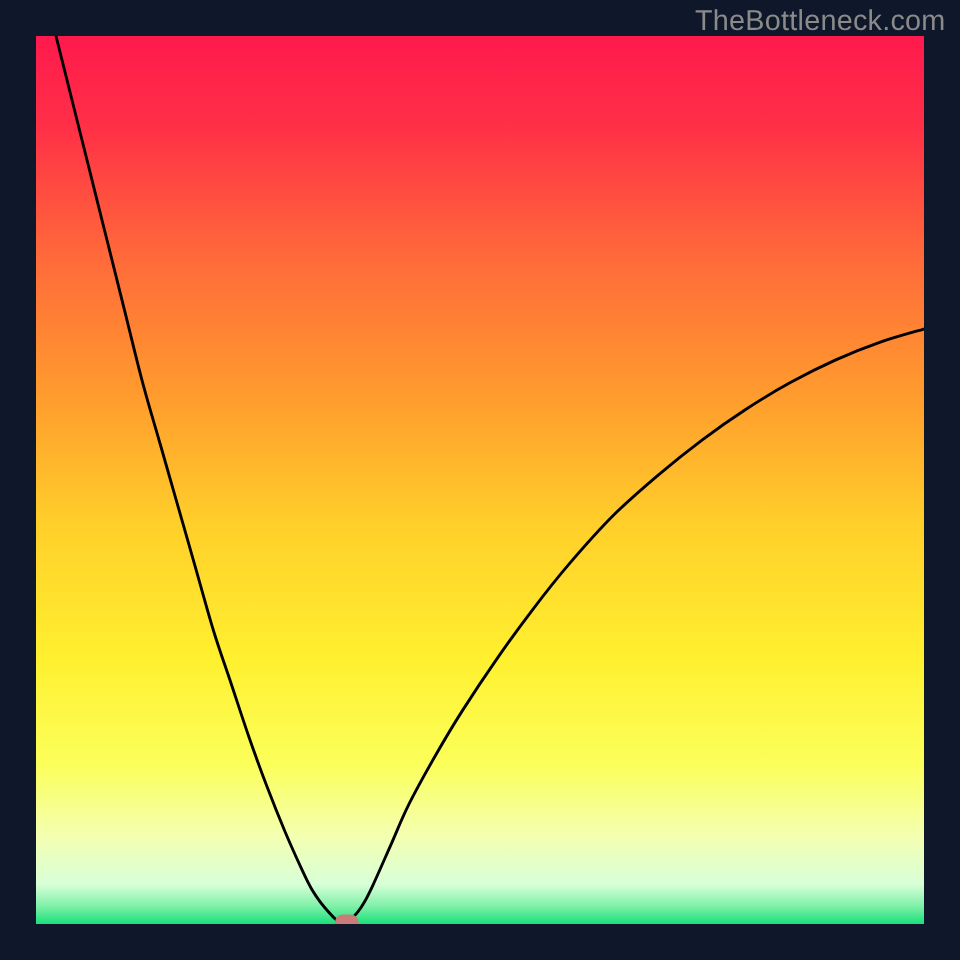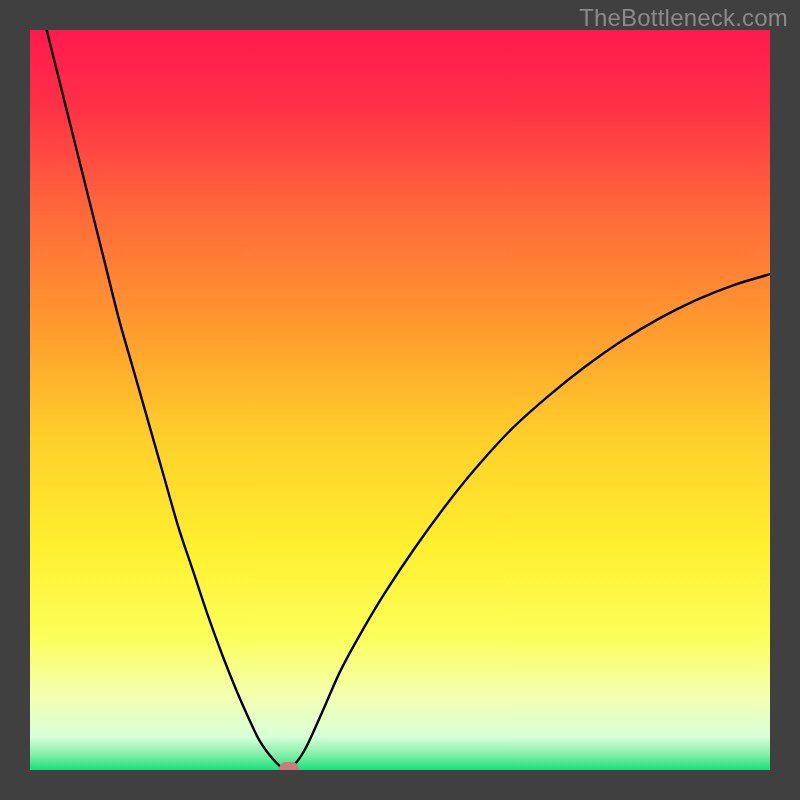--- a/index.html
+++ b/index.html
@@ -8,21 +8,21 @@
     width: 800px;
     height: 800px;
     background: #000;
     overflow: hidden;
     font-family: Arial, Helvetica, sans-serif;
   }
   #frame {
     position: relative;
     width: 800px;
     height: 800px;
-    background: #404040;
+    background: #0f172a;
   }
   #plot-area {
     position: absolute;
     left: 30px;
     top: 30px;
     width: 740px;
     height: 740px;
     overflow: hidden;
   }
   #gradient-bg {

